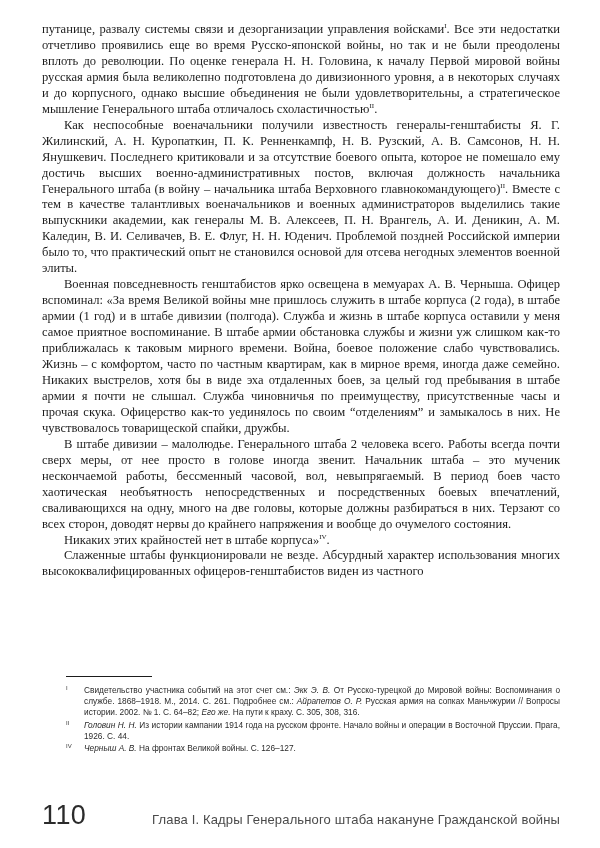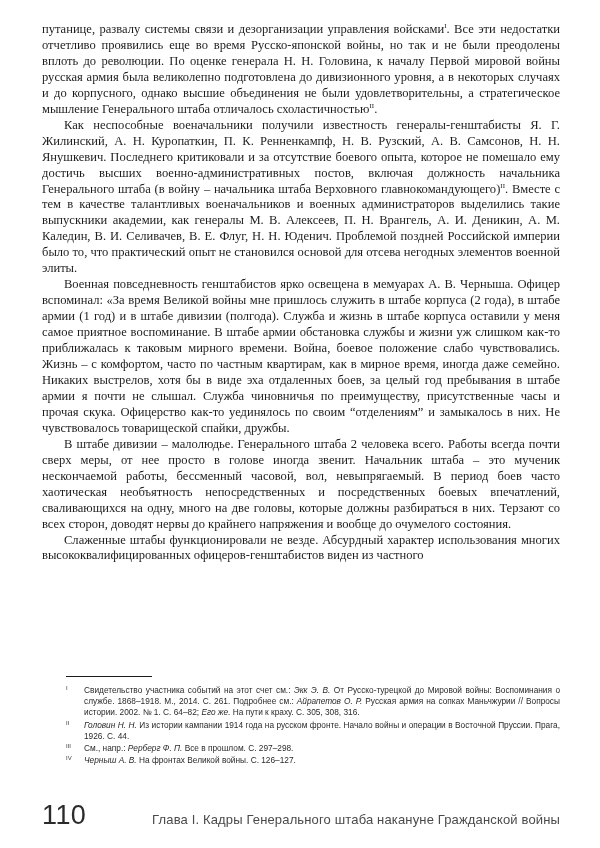--- a/index.html
+++ b/index.html
@@ -125,42 +125,39 @@
   <div class="body-column">
 
     <p class="para cont"><span>путанице, развалу системы связи и дезорганизации управления войсками</span><sup class="fn">I</sup><span>. Все эти недостатки отчетливо проявились еще во время Русско-японской войны, но так и не были преодолены вплоть до революции. По оценке генерала Н. Н. Головина, к началу Первой мировой войны русская армия была великолепно подготовлена до дивизионного уровня, а в некоторых случаях и до корпусного, однако высшие объединения не были удовлетворительны, а стратегическое мышление Генерального штаба отличалось схоластичностью</span><sup class="fn">II</sup><span>.</span></p>
 
     <p class="para"><span>Как неспособные военачальники получили известность генералы-генштабисты Я. Г. Жилинский, А. Н. Куропаткин, П. К. Ренненкампф, Н. В. Рузский, А. В. Самсонов, Н. Н. Янушкевич. Последнего критиковали и за отсутствие боевого опыта, которое не помешало ему достичь высших военно-административных постов, включая должность начальника Генерального штаба (в войну – начальника штаба Верховного главнокомандующего)</span><sup class="fn">II</sup><span>. Вместе с тем в качестве талантливых военачальников и военных администраторов выделились такие выпускники академии, как генералы М. В. Алексеев, П. Н. Врангель, А. И. Деникин, А. М. Каледин, В. И. Селивачев, В. Е. Флуг, Н. Н. Юденич. Проблемой поздней Российской империи было то, что практический опыт не становился основой для отсева негодных элементов военной элиты.</span></p>
 
     <p class="para">Военная повседневность генштабистов ярко освещена в мемуарах А. В. Черныша. Офицер вспоминал: «За время Великой войны мне пришлось служить в штабе корпуса (2 года), в штабе армии (1 год) и в штабе дивизии (полгода). Служба и жизнь в штабе корпуса оставили у меня самое приятное воспоминание. В штабе армии обстановка службы и жизни уж слишком как-то приближалась к таковым мирного времени. Война, боевое положение слабо чувствовались. Жизнь – с комфортом, часто по частным квартирам, как в мирное время, иногда даже семейно. Никаких выстрелов, хотя бы в виде эха отдаленных боев, за целый год пребывания в штабе армии я почти не слышал. Служба чиновничья по преимуществу, присутственные часы и прочая скука. Офицерство как-то уединялось по своим “отделениям” и замыкалось в них. Не чувствовалось товарищеской спайки, дружбы.</p>
 
     <p class="para">В штабе дивизии – малолюдье. Генерального штаба 2 человека всего. Работы всегда почти сверх меры, от нее просто в голове иногда звенит. Начальник штаба – это мученик нескончаемой работы, бессменный часовой, вол, невыпрягаемый. В период боев часто хаотическая необъятность непосредственных и посредственных боевых впечатлений, сваливающихся на одну, много на две головы, которые должны разбираться в них. Терзают со всех сторон, доводят нервы до крайнего напряжения и вообще до очумелого состояния.</p>
 
+    <p class="para"><span>Никаких этих крайностей нет в штабе корпуса»</span><sup class="fn">IV</sup><span>.</span></p>
 
     <p class="para">Слаженные штабы функционировали не везде. Абсурдный характер использования многих высококвалифицированных офицеров-генштабистов виден из частного</p>
 
   </div>
 
   <div class="footnotes">
     <div class="fn-rule"></div>
 
     <div class="fn-item">
       <span class="marker">I</span>
       <span class="first-indent"></span><span><span>Свидетельство участника событий на этот счет см.: </span><i>Экк Э. В.</i><span> От Русско-турецкой до Мировой войны: Воспоминания о службе. 1868–1918. М., 2014. С. 261. Подробнее см.: </span><i>Айрапетов О. Р.</i><span> Русская армия на сопках Маньчжурии // Вопросы истории. 2002. № 1. С. 64–82; </span><i>Его же.</i><span> На пути к краху. С. 305, 308, 316.</span></span>
     </div>
 
     <div class="fn-item">
       <span class="marker">II</span>
       <span class="first-indent"></span><span><i>Головин Н. Н.</i><span> Из истории кампании 1914 года на русском фронте. Начало войны и операции в Восточной Пруссии. Прага, 1926. С. 44.</span></span>
     </div>
 
-    <div class="fn-item">
-      <span class="marker">III</span>
-      <span class="first-indent"></span><span><span>См., напр.: </span><i>Рерберг Ф. П.</i><span> Все в прошлом. С. 297–298.</span></span>
-    </div>
 
     <div class="fn-item">
       <span class="marker">IV</span>
       <span class="first-indent"></span><span><i>Черныш А. В.</i><span> На фронтах Великой войны. С. 126–127.</span></span>
     </div>
   </div>
 
   <div class="footer">
     <div class="folio">110</div>
     <div class="running-title">Глава I. Кадры Генерального штаба накануне Гражданской войны</div>

